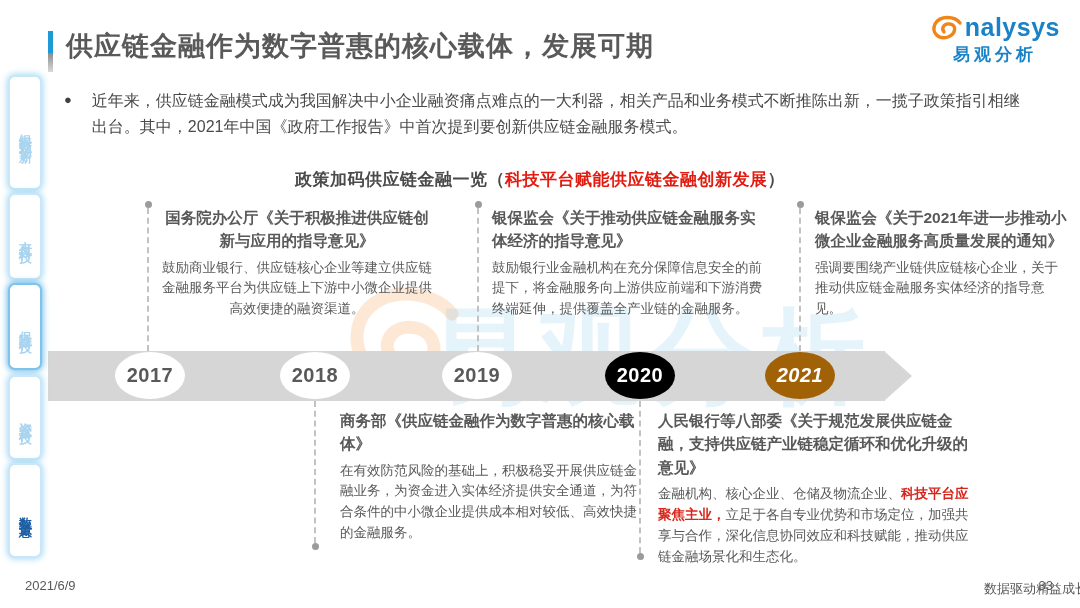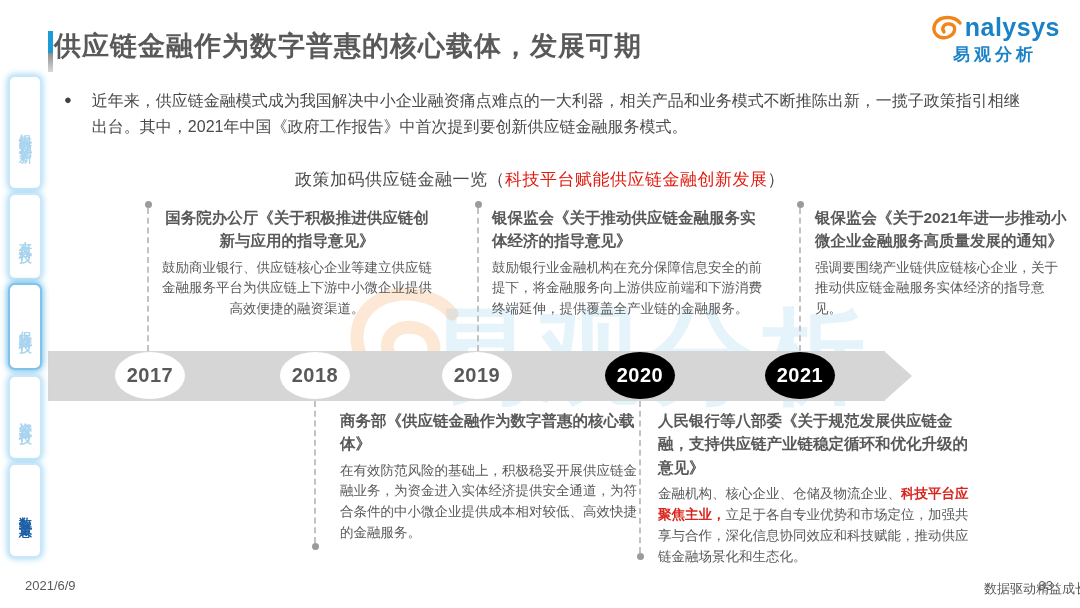--- a/index.html
+++ b/index.html
@@ -25,51 +25,51 @@
     color:#a9d4ef; font-size:13px; font-weight:bold; letter-spacing:3px;
     cursor:pointer;
   }
   .tab-strong-border { border-color:#7fc3ea; box-shadow:0 0 6px 1px rgba(80,175,230,0.85); }
   .tab-active { color:#1d5fa5; letter-spacing:2px; }
   
   .accent-bar { position:absolute; left:48px; top:31px; width:5px; height:41px; z-index:2; }
   .accent-bar .seg-blue { width:100%; height:22px; background:#1e9bd7; }
   .accent-bar .seg-gray { width:100%; height:19px; background:linear-gradient(#8c8c8c,#d9d9d9); }
   .page-title {
-    position:absolute; left:54px; top:28px; z-index:2;
+    position:absolute; left:66px; top:28px; z-index:2;
     font-size:27px; font-weight:bold; color:#595959; letter-spacing:1px;
   }
   .logo { position:absolute; right:20px; top:13px; z-index:2; text-align:center; }
   .logo-top { display:flex; align-items:center; justify-content:flex-end; }
   .logo-latin { color:#1a82c6; font-size:25px; font-weight:bold; letter-spacing:0.5px; }
   .logo-cn { color:#1a82c6; font-size:17px; font-weight:bold; letter-spacing:4px; margin-top:1px; }
   
   .bullet-row { position:absolute; left:64px; top:88px; width:958px; display:flex; z-index:2; }
   .bullet-dot { font-size:13px; color:#404040; margin:4px 20px 0 0; }
   .bullet-text { font-size:16px; color:#4a4a4a; line-height:1.65; }
   
   .section-heading {
     position:absolute; left:100px; top:168px; width:880px; text-align:center; z-index:2;
-    font-size:17px; font-weight:normal; color:#4a4a4a; letter-spacing:0.5px;
+    font-size:17px; font-weight:bold; color:#4a4a4a; letter-spacing:0.5px;
   }
   .hl-red { color:#e11b10; }
   
   .tl-band { position:absolute; left:48px; top:351px; width:837px; height:50px; background:#d6d6d6; z-index:1; }
   .tl-arrow {
     position:absolute; left:884px; top:351px; width:0; height:0; z-index:1;
     border-top:25px solid transparent; border-bottom:25px solid transparent; border-left:28px solid #d6d6d6;
   }
   .year-pill {
     position:absolute; top:352px; width:70px; height:47px; border-radius:50%; z-index:3;
     display:flex; align-items:center; justify-content:center;
     font-size:20px; font-weight:bold; letter-spacing:0.5px;
   }
   .pill-white { background:#ffffff; color:#595959; }
   .pill-blue  { background:#000000; color:#ffffff; }
-  .pill-red   { background:#000000; color:#ffffff; }
+  .pill-red   { background:#a16207; color:#ffffff;font-style:italic; }
   
   .connector { position:absolute; width:0; border-left:2px dashed #c2c2c2; z-index:1; }
   .conn-dot { position:absolute; width:7px; height:7px; border-radius:50%; background:#9b9b9b; z-index:1; }
   
   .event-box { position:absolute; z-index:2; }
   .event-title { font-size:15.5px; font-weight:bold; color:#595959; line-height:1.5; margin-bottom:5px; }
   .event-body { font-size:13.5px; color:#595959; line-height:1.55; }
   .red-inline { color:#d9251c; font-weight:bold; }
   
   .footer-date { position:absolute; left:25px; top:578px; font-size:13px; color:#595959; z-index:2; }

